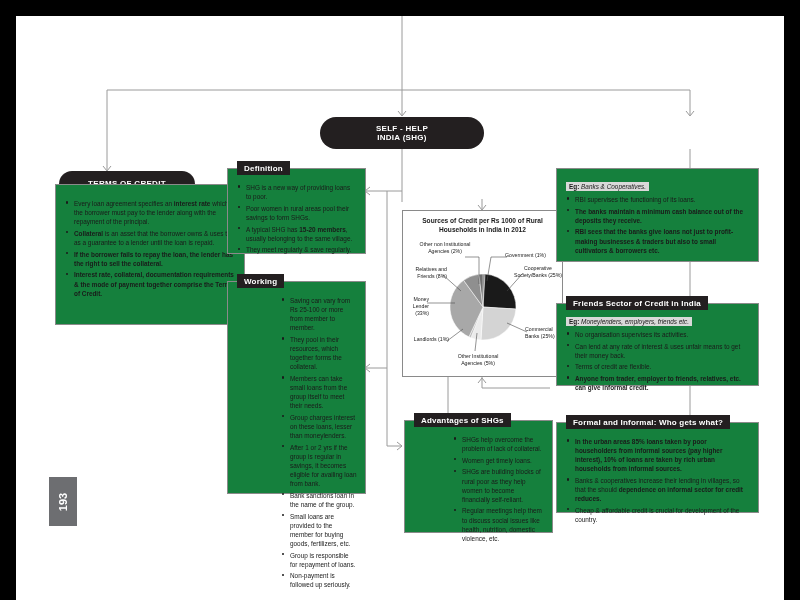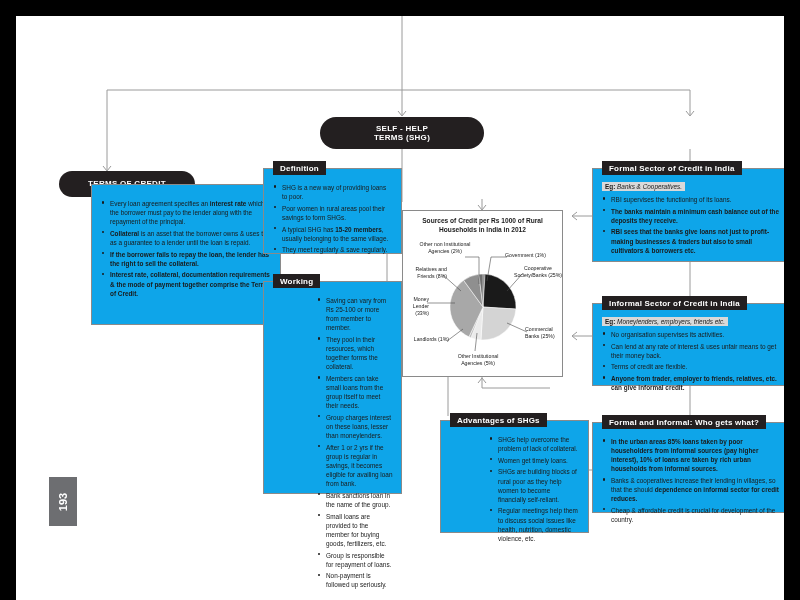--- a/index.html
+++ b/index.html
@@ -17,23 +17,22 @@
   
   .pill{
     position:absolute;background:#231f20;color:#fff;border-radius:22px;
     display:flex;align-items:center;justify-content:center;text-align:center;
     font-weight:bold;letter-spacing:.3px;line-height:1.15;
   }
   .pill.small{font-size:8px;}
 
   
   .box{
-    position:absolute;border:1px solid #8a8a8a;background:#0ea5e9;
+    position:absolute;border:1px solid #8a8a8a;background:#15803d;
     box-sizing:border-box;
-    margin-left:36px;
   }
   .box .hdr{
     position:absolute;top:-8px;left:9px;background:#231f20;color:#fff;
     font-size:8px;font-weight:bold;padding:2.5px 7px;white-space:nowrap;
     letter-spacing:.2px;
   }
   .box ul{
     margin:0;padding:14px 8px 6px 18px;list-style:none;
   }
   .box li{
@@ -133,21 +132,21 @@
         <polyline points="381,426 386,430 381,434"></polyline>
         <polyline points="561,196 556,200 561,204"></polyline>
         <polyline points="561,316 556,320 561,324"></polyline>
         <polyline points="561,450 556,454 561,458"></polyline>
       </g>
     </svg>
 
     <div class="pill small" style="left:304px;top:101px;width:164px;height:32px;">
       <div>
         <div>SELF - HELP</div>
-        <div>TERMS (SHG)</div>
+        <div>INDIA (SHG)</div>
       </div>
     </div>
 
 
     <div class="pill" style="left:43px;top:155px;width:136px;height:26px;font-size:8px;">
       <span>TERMS OF CREDIT</span>
     </div>
 
     <div class="box" style="left:39px;top:168px;width:190px;height:141px;">
       <ul>
@@ -223,31 +222,30 @@
       <div class="hdr">Advantages of SHGs</div>
       <ul>
           <li>SHGs help overcome the problem of lack of collateral.</li>
           <li>Women get timely loans.</li>
           <li>SHGs are building blocks of rural poor as they help women to become financially self-reliant.</li>
           <li>Regular meetings help them to discuss social issues like health, nutrition, domestic violence, etc.</li>
         </ul>
     </div>
 
     <div class="box haseg" style="left:540px;top:152px;width:203px;height:94px;">
-      <div class="hdr">Formal Sector of Credit in India</div>
       <div class="eg"><b>Eg:</b> <i>Banks &amp; Cooperatives.</i></div>
       <ul>
           <li>RBI supervises the functioning of its loans.</li>
           <li><b>The banks maintain a minimum cash balance out of the deposits they receive.</b></li>
           <li><b>RBI sees that the banks give loans not just to profit-making businesses &amp; traders but also to small cultivators &amp; borrowers etc.</b></li>
         </ul>
     </div>
 
     <div class="box haseg" style="left:540px;top:287px;width:203px;height:83px;">
-      <div class="hdr">Informal Sector of Credit in India</div>
+      <div class="hdr">Friends Sector of Credit in India</div>
       <div class="eg"><b>Eg:</b> <i>Moneylenders, employers, friends etc.</i></div>
       <ul>
           <li>No organisation supervises its activities.</li>
           <li>Can lend at any rate of interest &amp; uses unfair means to get their money back.</li>
           <li>Terms of credit are flexible.</li>
           <li><b>Anyone from trader, employer to friends, relatives, etc. can give informal credit.</b></li>
         </ul>
     </div>
 
     <div class="box" style="left:540px;top:406px;width:203px;height:91px;">

